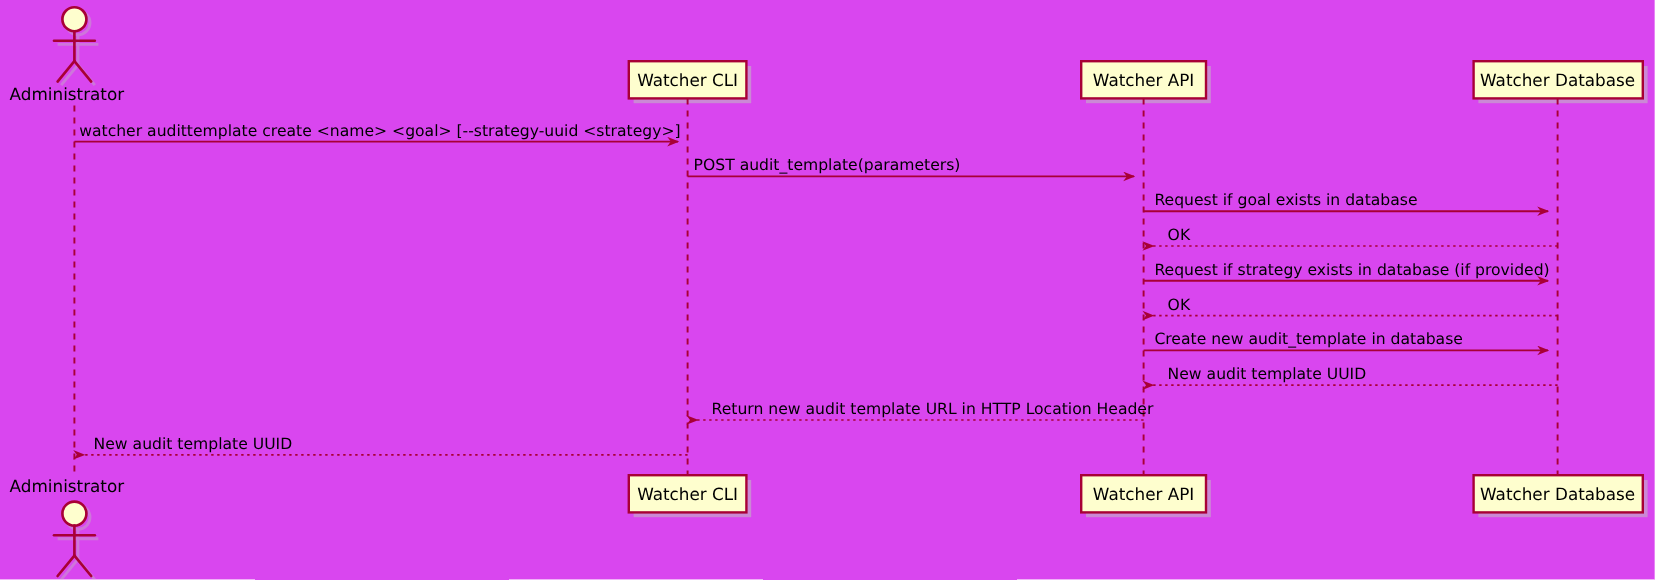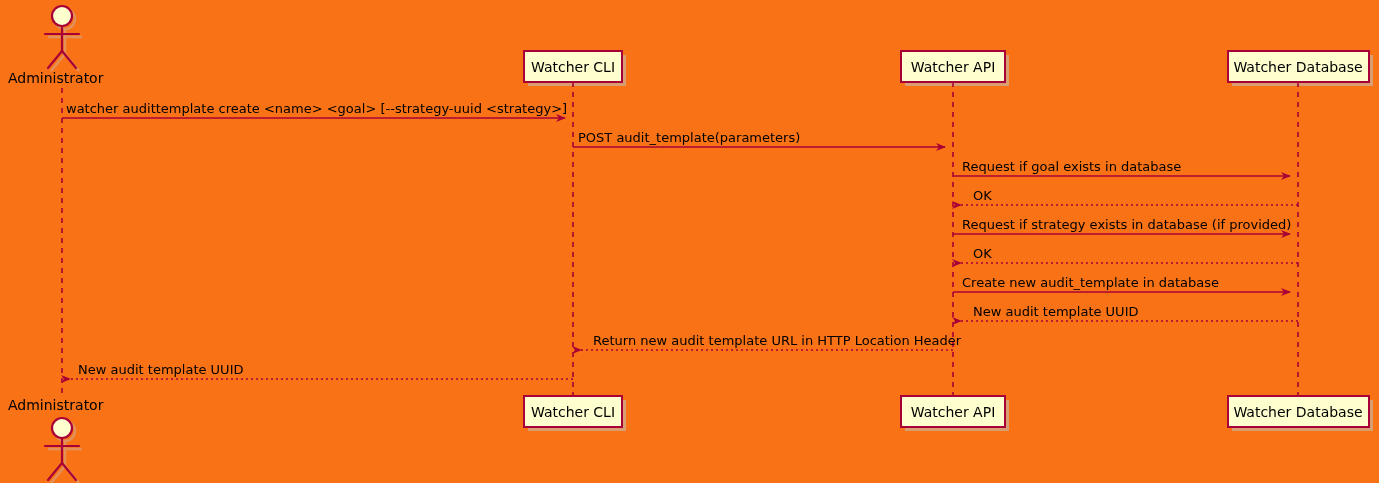--- a/index.html
+++ b/index.html
@@ -7,21 +7,21 @@
     padding: 0;
     background: #FFFFFF;
   }
   body {
     font-family: "DejaVu Sans", sans-serif;
   }
   #diagram-root {
     position: relative;
     width: 1379px;
     height: 483px;
-    background: #f97316;
+    background: #d946ef;
     overflow: hidden;
   }
   svg.seq {
     position: absolute;
     left: 0;
     top: 0;
     width: 1379px;
     height: 483px;
   }
   .msg-label {

